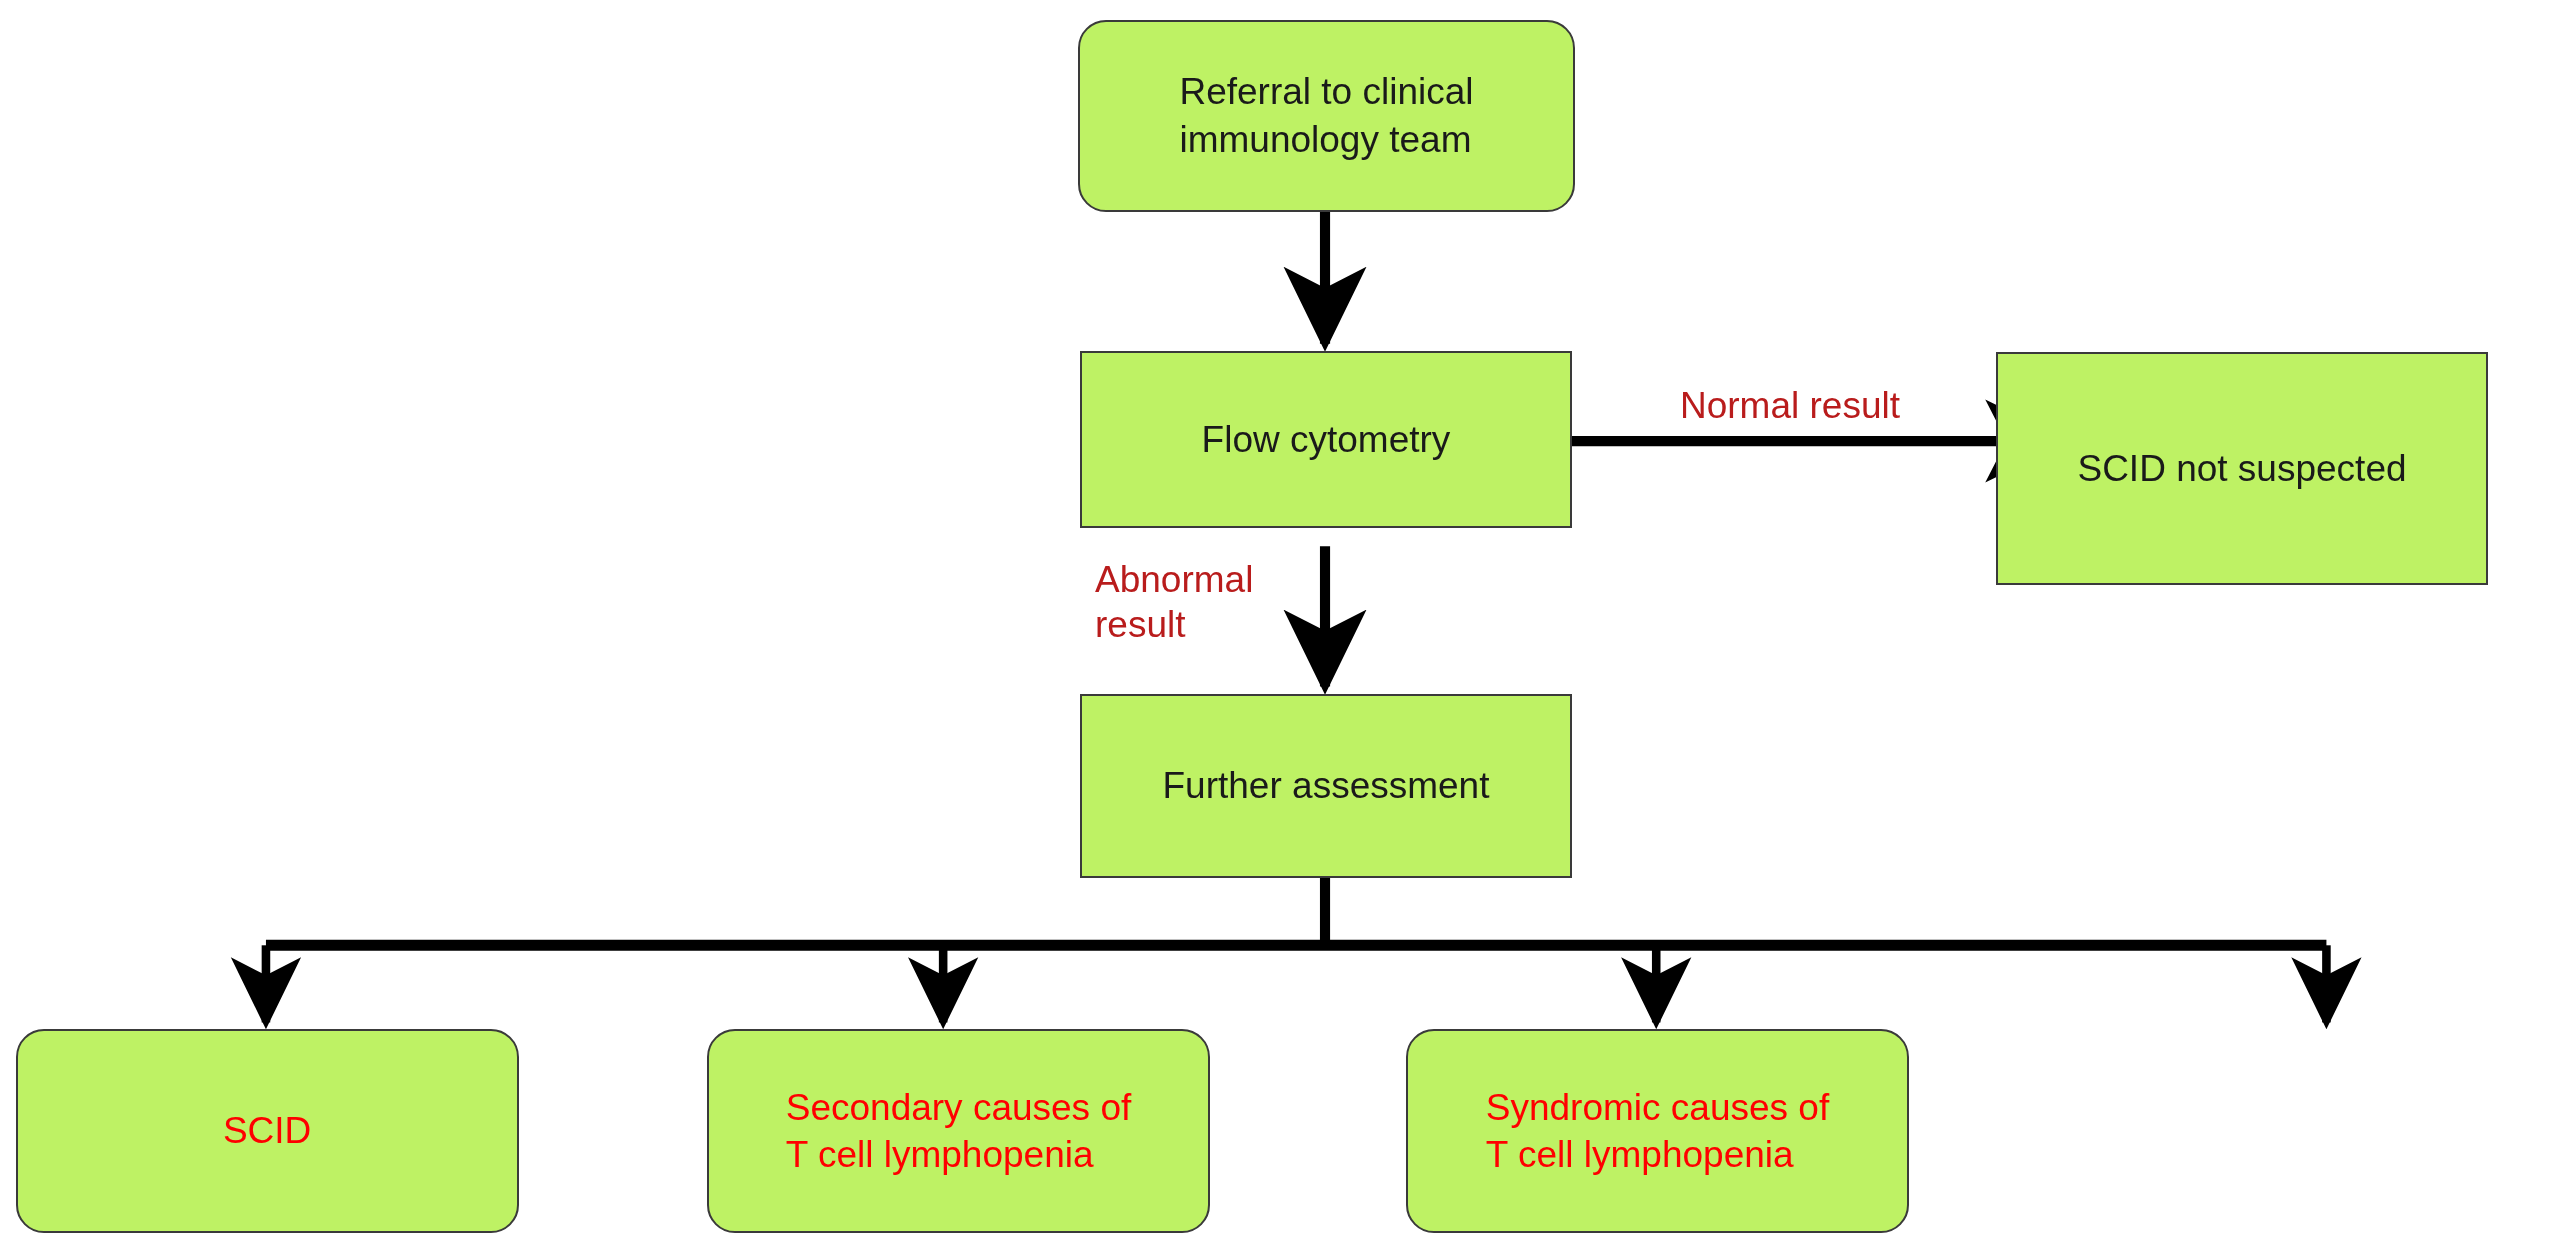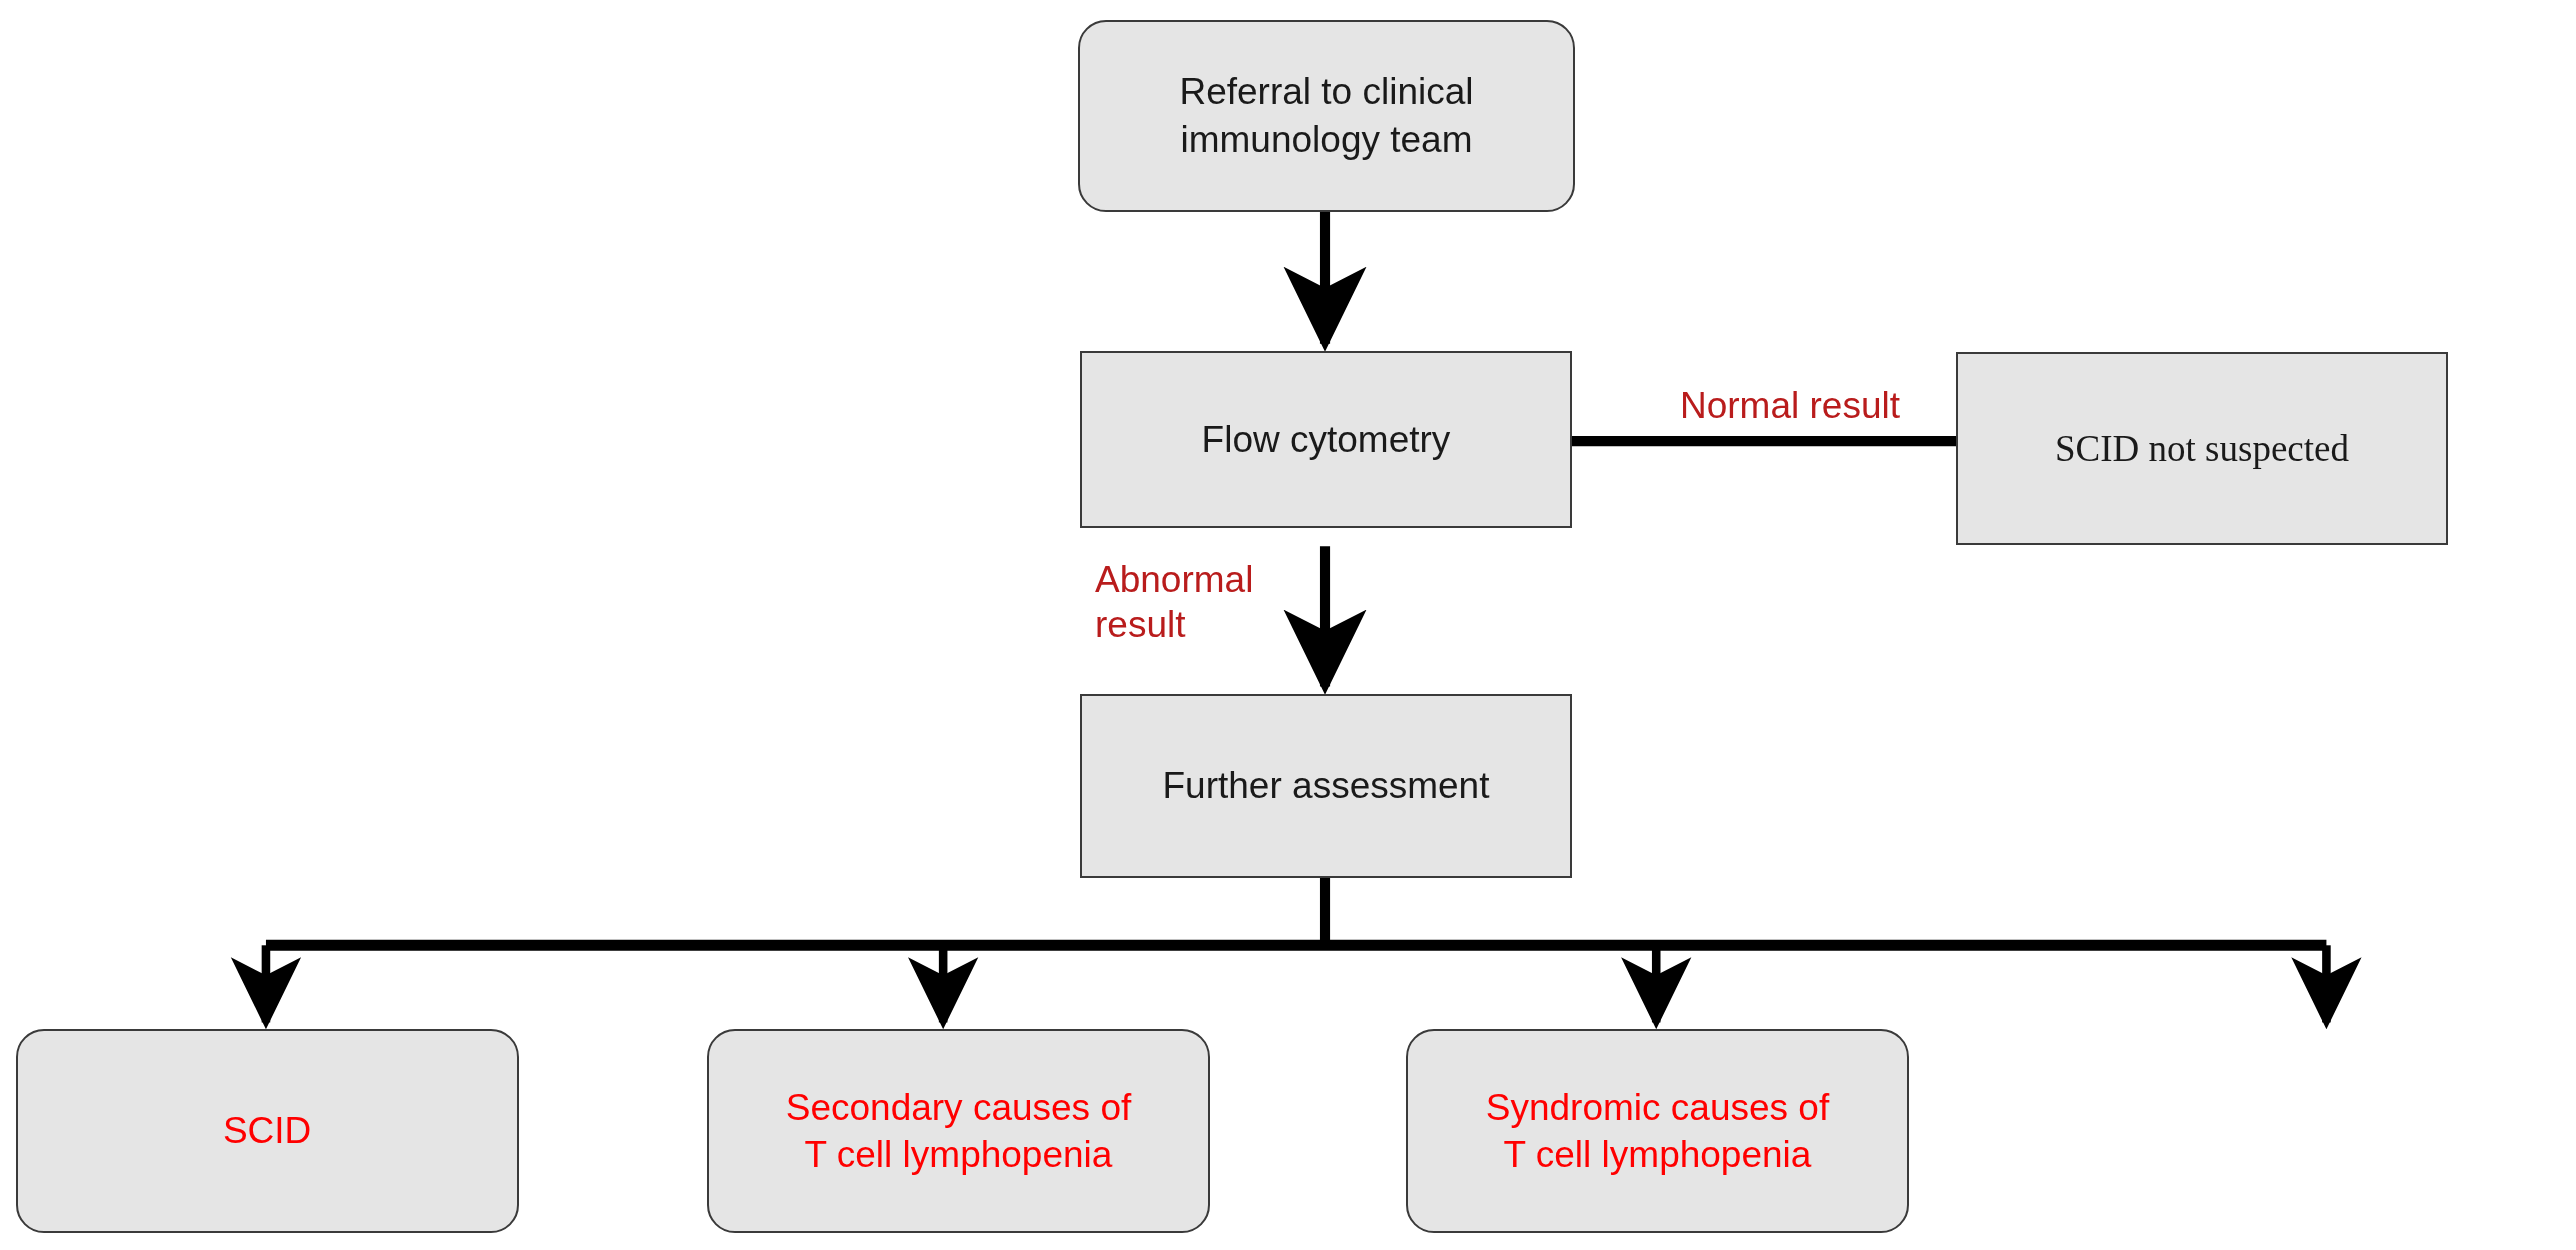--- a/index.html
+++ b/index.html
@@ -21,37 +21,36 @@
     position: absolute;
     left: 0;
     top: 0;
     width: 2576px;
     height: 1250px;
   }
   .node {
     position: absolute;
     box-sizing: border-box;
     border: 2.3px solid #3a3a3a;
-    background: #e5e5e5;
+    background: #bef264;
     display: flex;
     align-items: center;
     justify-content: center;
-    text-align: center;
     line-height: 1.28;
   }
   .node.rounded {
     border-radius: 28px;
   }
   .node .node-label {
     display: block;
     white-space: pre-line;
   }
   .n-referral  { left: 1078px; top: 19.5px;  width: 497px; height: 192px; }
   .n-flow      { left: 1080px; top: 351px; width: 492px; height: 177px; }
-  .n-notsusp   { left: 1956px; top: 352px; width: 492px; height: 193px; font-family: Liberation Serif, serif; }
+  .n-notsusp   { left: 1996px; top: 352px; width: 492px; height: 233px; }
   .n-further   { left: 1080px; top: 694px; width: 492px; height: 184px; }
 
   .n-scid      { left: 15.6px;   top: 1029px; width: 503px; height: 204px; }
   .n-secondary { left: 707px;  top: 1029px; width: 503px; height: 204px; }
   .n-syndromic { left: 1406px; top: 1029px; width: 503px; height: 204px; }
   .n-idio      { left: 2069px; top: 1029px; width: 503px; height: 204px; }
 
   .lbl-black { color: #1a1a1a; font-size: 37px; }
   .lbl-red   { color: #ff0000; font-size: 37px; }
 

